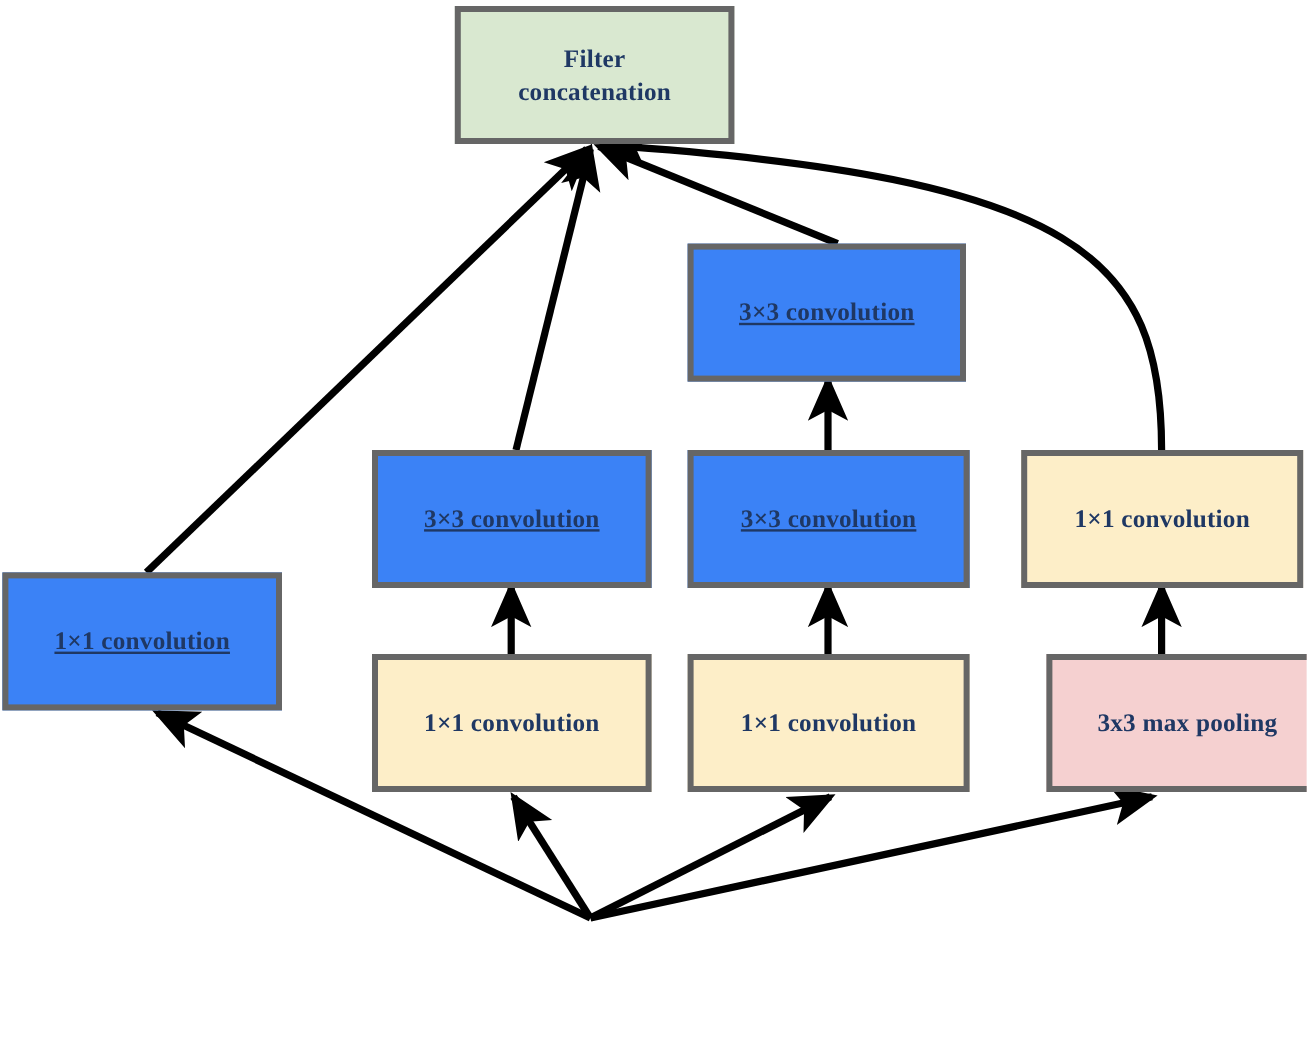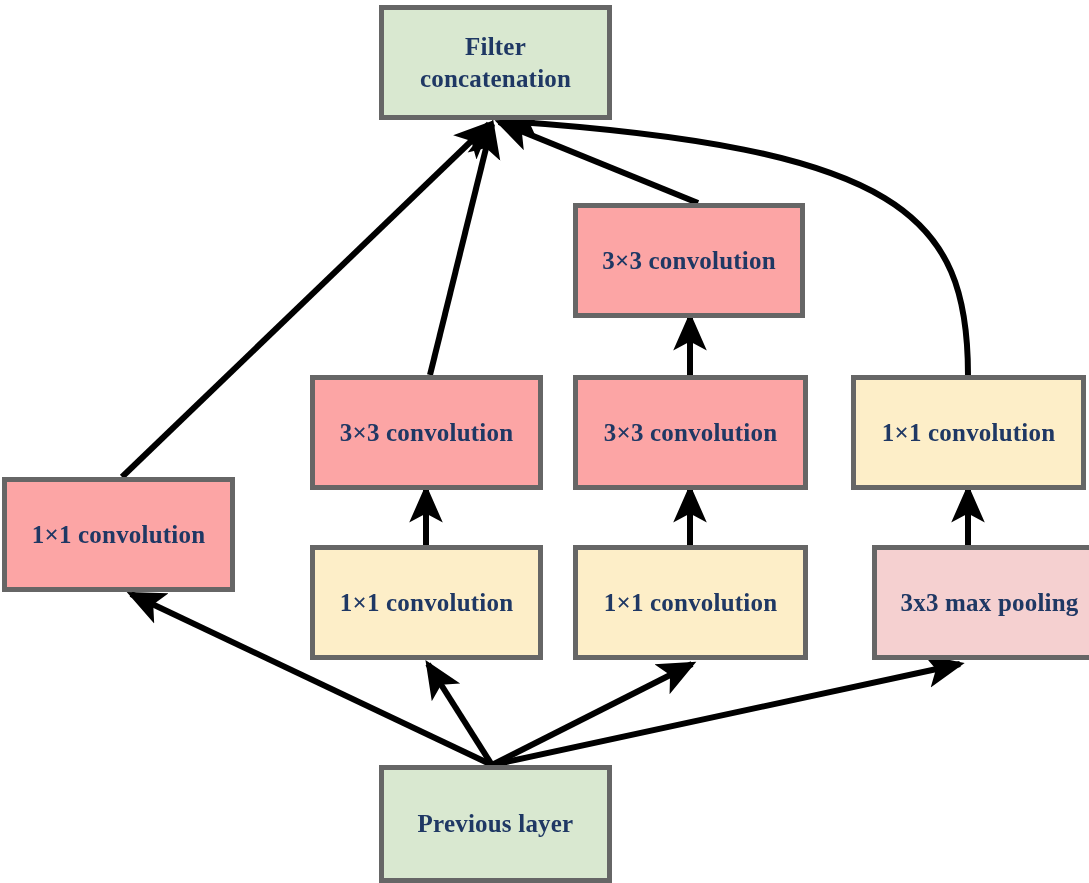--- a/index.html
+++ b/index.html
@@ -26,27 +26,27 @@
   .node {
     position: absolute;
     box-sizing: border-box;
     border: 5px solid #666666;
     display: flex;
     align-items: center;
     justify-content: center;
     text-align: center;
     color: #1f3864;
     font-weight: bold;
-    font-size: 25px;
+    font-size: 21px;
     line-height: 1.28;
     letter-spacing: 0.2px;
     z-index: 2;
   }
   .fill-green  { background: #d9e8d0; }
-  .fill-blue   { background: #fca5a5; }
+  .fill-blue   { background: #3b82f6; text-decoration: underline; }
   .fill-cream  { background: #fdeec8; }
   .fill-pink   { background: #f5d0d0; }
 </style>
 </head>
 <body>
 
 <div id="canvas">
 
   <svg id="edges" viewBox="0 0 1089 883" width="1089" height="883" xmlns="http://www.w3.org/2000/svg">
     <defs>
@@ -106,17 +106,14 @@
   </div>
 
   <div class="node fill-cream" style="left:573px; top:545px; width:235px; height:115px;">
     <span>1×1 convolution</span>
   </div>
 
   <div class="node fill-pink" style="left:872px; top:545px; width:235px; height:115px;">
     <span>3x3 max pooling</span>
   </div>
 
-  <div class="node fill-green" style="left:379px; top:765px; width:233px; height:118px;">
-    <span>Previous layer</span>
-  </div>
 
 </div>
 
 </body></html>

